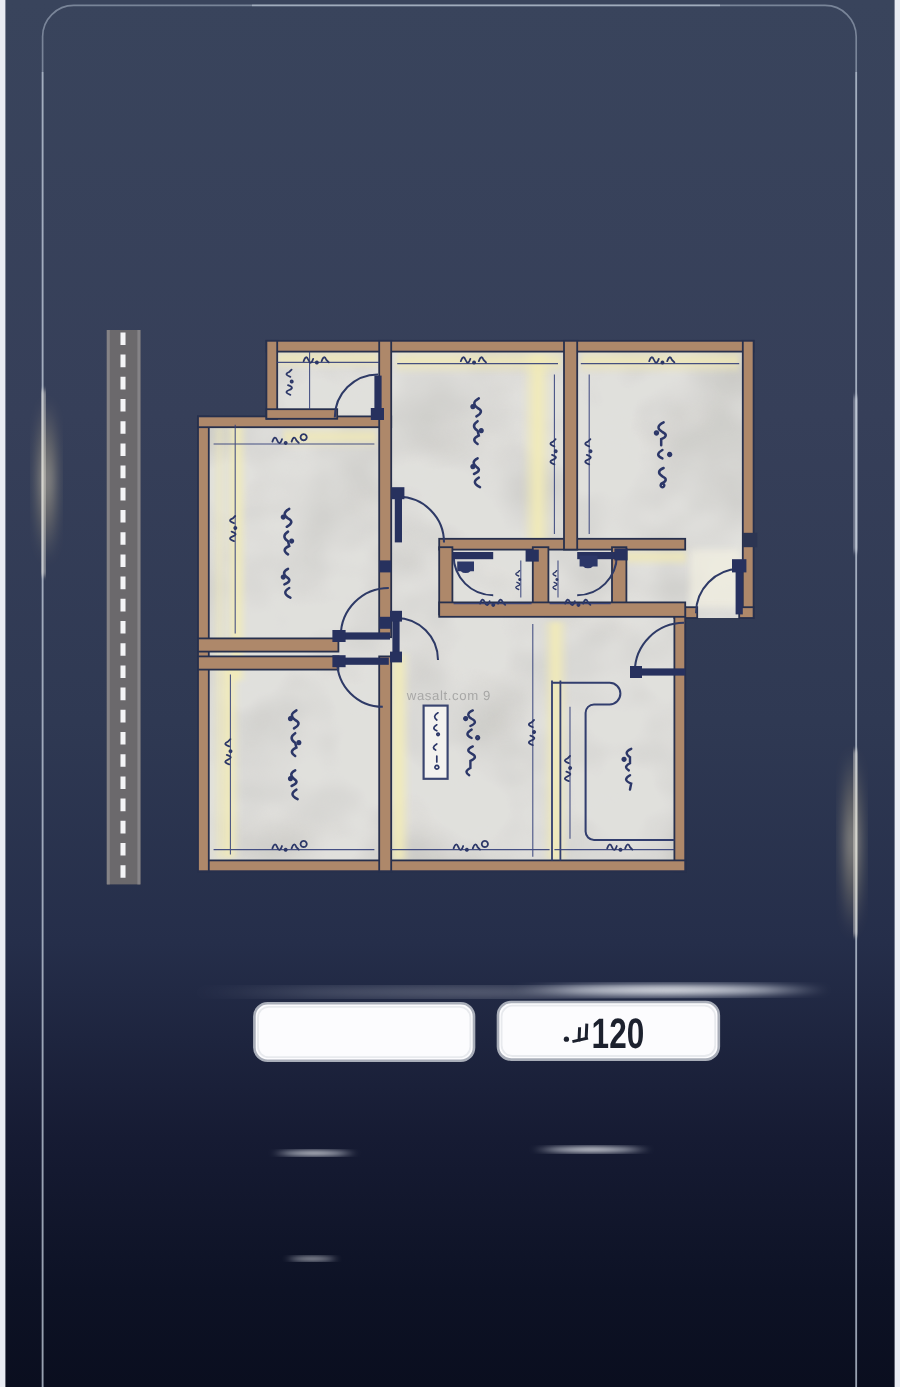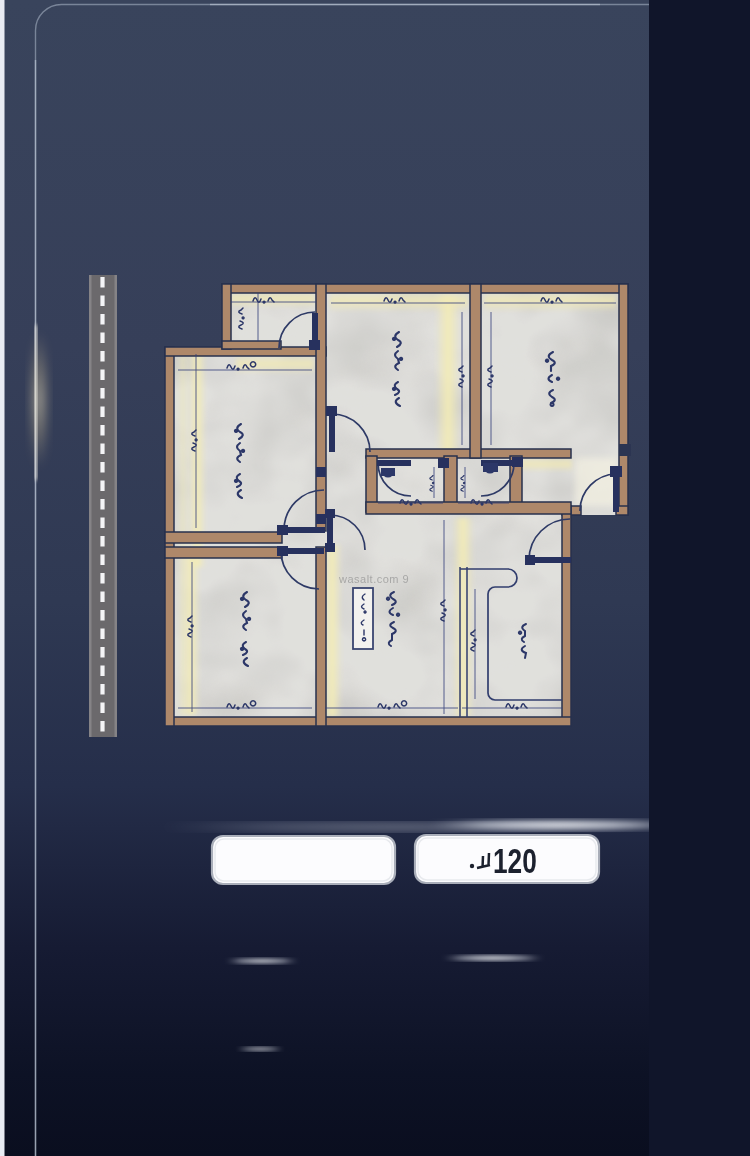--- a/index.html
+++ b/index.html
@@ -1,16 +1,16 @@
 <!DOCTYPE html>
 <html><head>
 <meta charset="utf-8">
 <style>
   html,body{margin:0;padding:0;background:#10152a;}
-  #stage{position:relative;width:649px;height:1156px;overflow:hidden;
+  #stage{position:relative;width:750px;height:1156px;overflow:hidden;
          font-family:"Liberation Sans", sans-serif;}
 </style>
 </head>
 <body>
 <div id="stage">
 <svg width="750" height="1156" viewBox="0 0 750 1156">
 <defs>
   <linearGradient id="bggrad" x1="0" y1="0" x2="0" y2="1">
     <stop offset="0" stop-color="#39445c"></stop>
     <stop offset="0.3" stop-color="#363f59"></stop>

